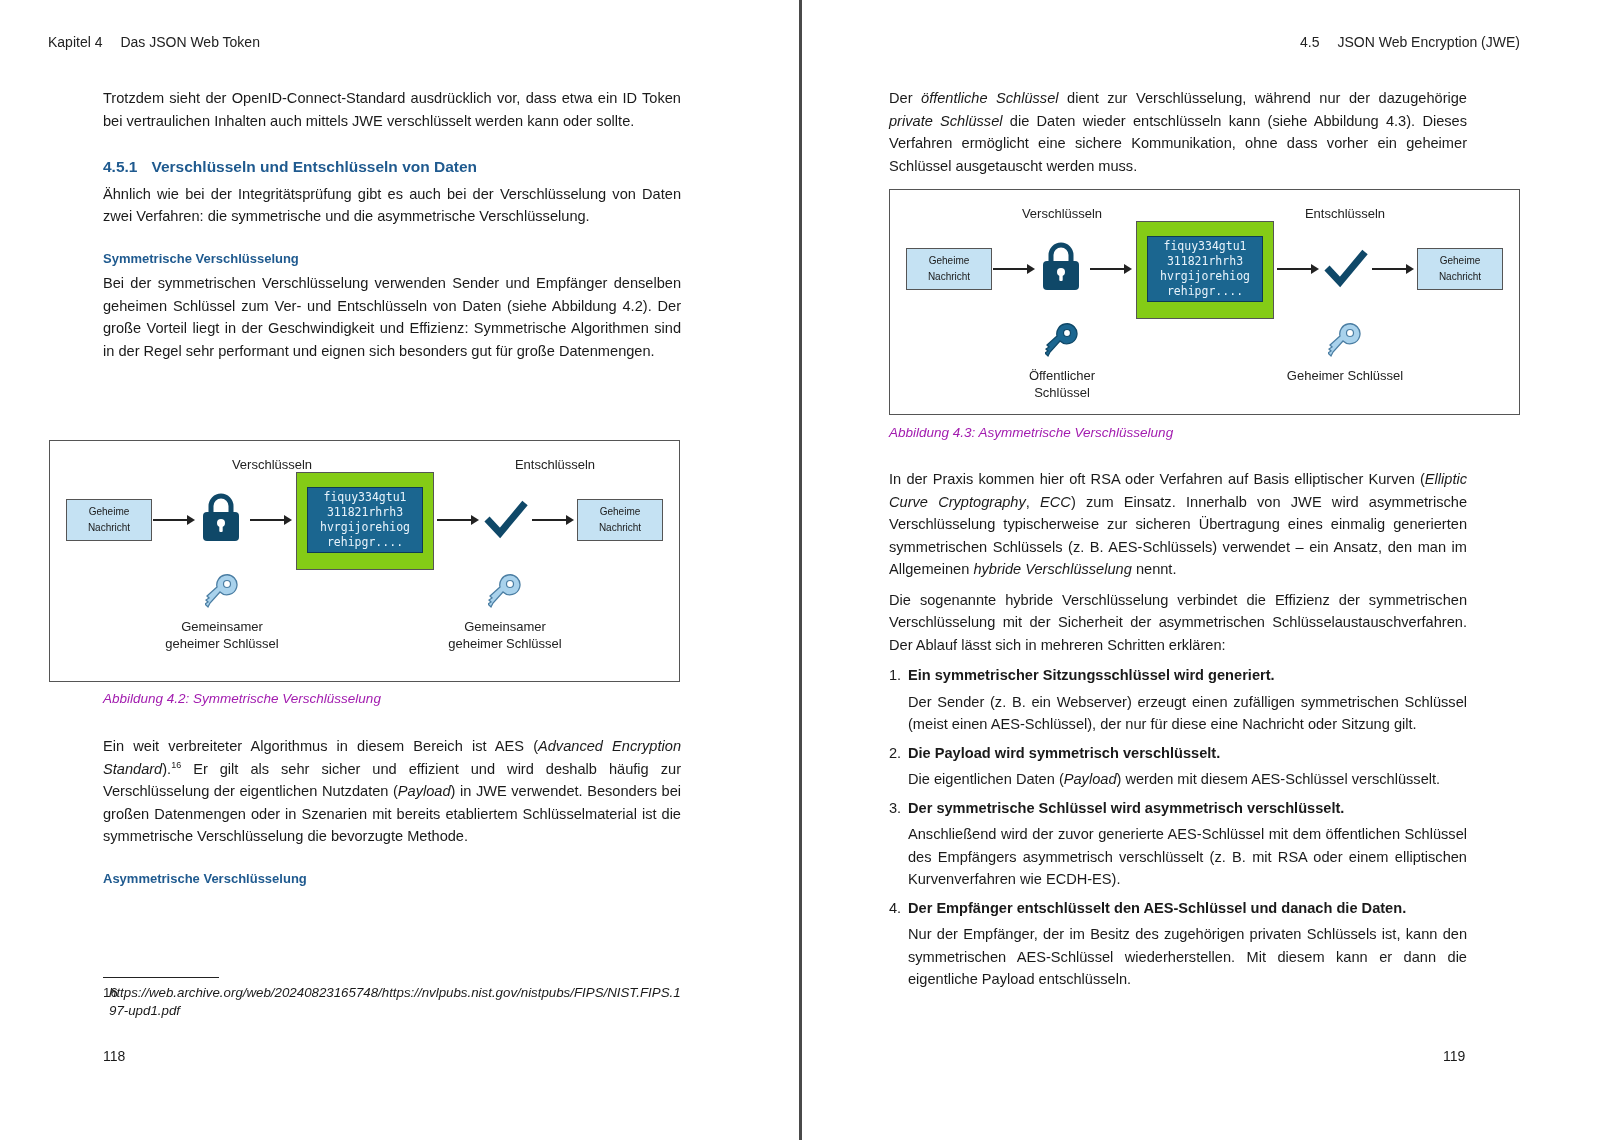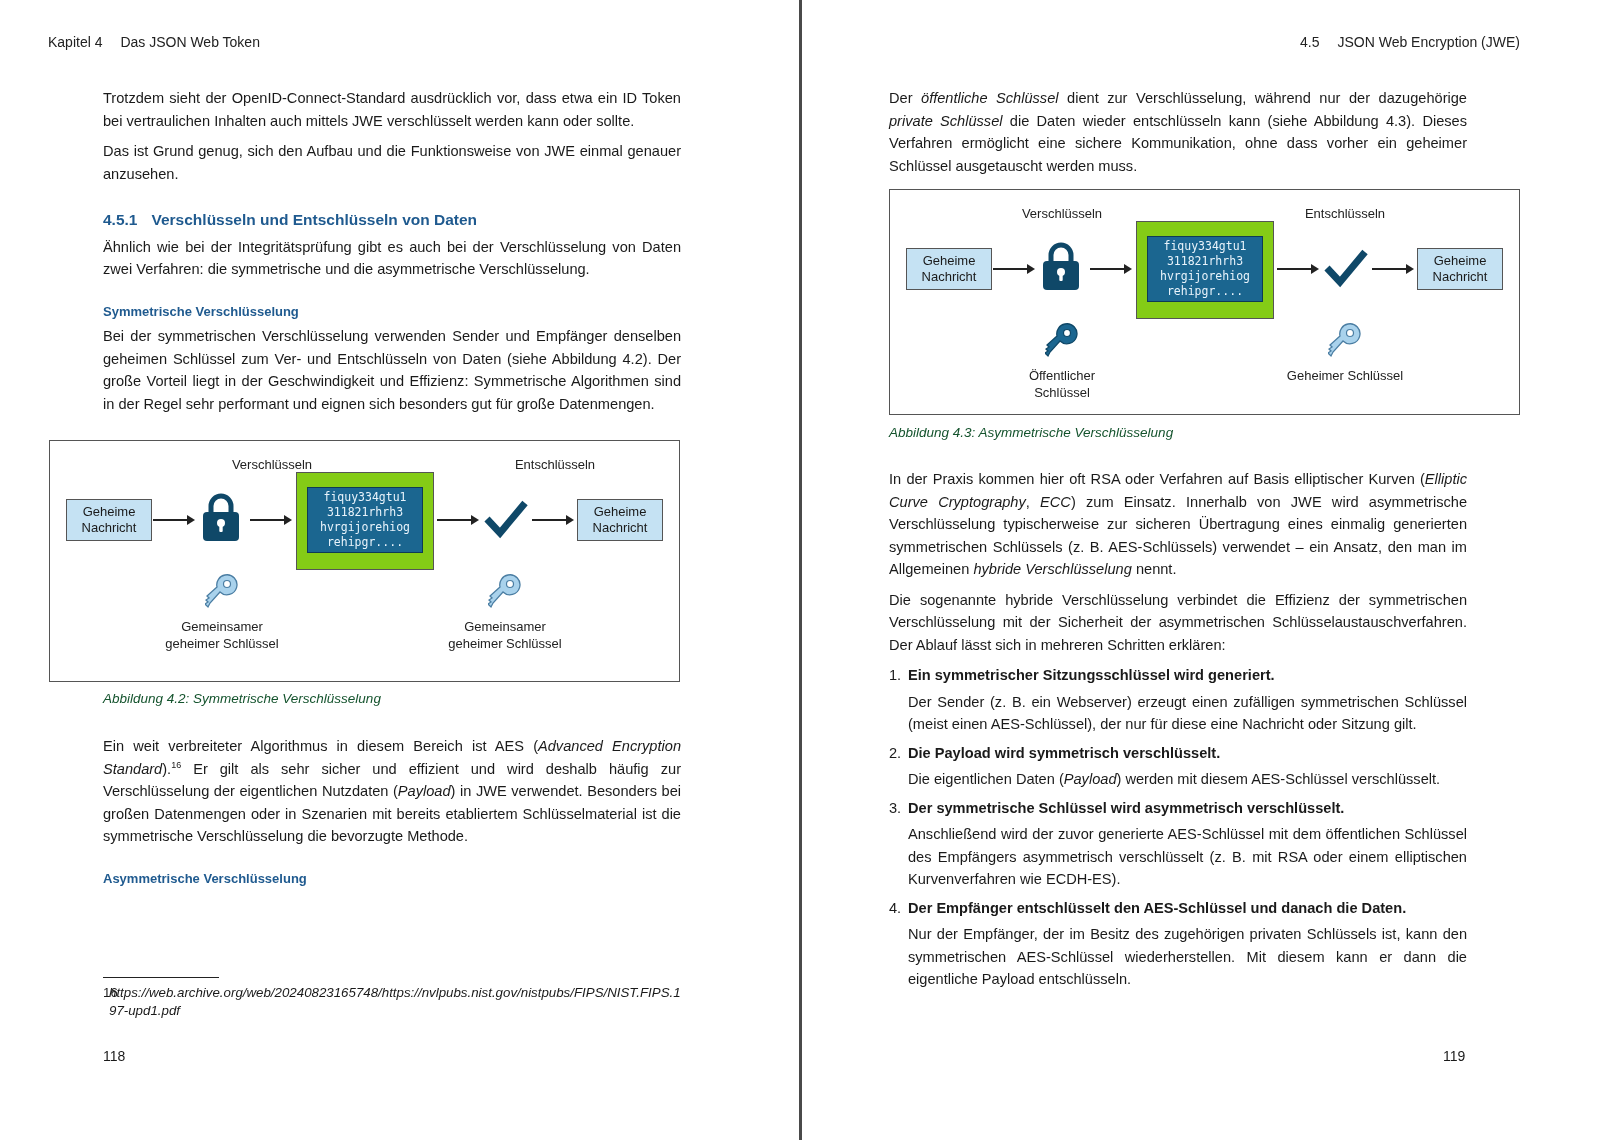--- a/index.html
+++ b/index.html
@@ -11,25 +11,25 @@
   .divider { position:absolute; left:799px; top:0; width:3px; height:1140px; background:#4a4a4a; }
   .running-head { position:absolute; top:34px; font-size:14px; color:#222; white-space:nowrap; }
   .running-head .num { margin-right:14px; }
   .body-text { position:absolute; font-size:14.6px; line-height:22.5px; text-align:justify; }
   .body-text p { margin:0 0 8px 0; }
   .h2 { color:#1f5a8f; font-weight:bold; font-size:15.5px; margin:0 0 4px 0; }
   .h2 .secnum { margin-right:14px; }
   .h3 { color:#1f5a8f; font-weight:bold; font-size:13px; margin:0 0 2px 0; }
   em { font-style:italic; }
   sup { font-size:9px; line-height:0; }
-  .caption { position:absolute; font-style:italic; font-size:13.5px; color:#14532d; }
+  .caption { position:absolute; font-style:italic; font-size:13.5px; color:#a21caf; }
   .figure { position:absolute; border:1.5px solid #555; background:#fff; }
   .fig-label { position:absolute; font-size:13px; color:#222; text-align:center; width:140px; }
   .msg-box { position:absolute; width:84px; height:40px; background:#c5e2f3; border:1.5px solid #555;
-             font-size:13px; line-height:16px; text-align:center; display:flex; align-items:center; justify-content:center; }
+             font-size:10px; line-height:16px; text-align:center; display:flex; align-items:center; justify-content:center; }
   .cipher-frame { position:absolute; width:136px; height:96px; border:1.5px solid #555; background:#84cc16; }
   .cipher { position:absolute; left:10px; top:14px; width:116px; height:66px; background:#1b6690; border:1.5px solid #0e3b55;
             color:#e8f3fb; font-family:"DejaVu Sans Mono", "Liberation Mono", monospace; font-size:11.5px; line-height:15px;
             text-align:center; padding-top:2px; box-sizing:border-box; }
   .arrow { position:absolute; height:2px; background:#222; }
   .arrow::after { content:""; position:absolute; right:-2px; top:-4px; border-left:8px solid #222; border-top:5px solid transparent; border-bottom:5px solid transparent; }
   .icon { position:absolute; }
   .key-label { position:absolute; font-size:13px; line-height:16.5px; text-align:center; width:120px; color:#222; }
   .footnote-rule { position:absolute; left:103px; top:977px; width:116px; height:1px; background:#222; }
   .footnote { position:absolute; left:103px; top:984px; width:580px; font-size:13.3px; line-height:18px; }
@@ -46,21 +46,20 @@
 
 <div id="left-page" class="page">
 
   <div class="running-head" style="left:48px;">
     <span class="num">Kapitel 4</span>
     <span>Das JSON Web Token</span>
   </div>
 
   <div class="body-text" style="left:103px; top:87px; width:578px;">
     <p>Trotzdem sieht der OpenID-Connect-Standard ausdrücklich vor, dass etwa ein ID Token bei vertraulichen Inhalten auch mittels JWE verschlüsselt werden kann oder sollte.</p>
-    <p>Das ist Grund genug, sich den Aufbau und die Funktionsweise von JWE einmal genauer anzusehen.</p>
 
     <div class="h2" style="margin-top:24px;">
       <span class="secnum">4.5.1</span><span>Verschlüsseln und Entschlüsseln von Daten</span>
     </div>
     <p>Ähnlich wie bei der Integritätsprüfung gibt es auch bei der Verschlüsselung von Daten zwei Verfahren: die symmetrische und die asymmetrische Verschlüsselung.</p>
 
     <div class="h3" style="margin-top:20px;">Symmetrische Verschlüsselung</div>
     <p>Bei der symmetrischen Verschlüsselung verwenden Sender und Empfänger denselben geheimen Schlüssel zum Ver- und Entschlüsseln von Daten (siehe Abbildung 4.2). Der große Vorteil liegt in der Geschwindigkeit und Effizienz: Symmetrische Algorithmen sind in der Regel sehr performant und eignen sich besonders gut für große Datenmengen.</p>
   </div>
 

